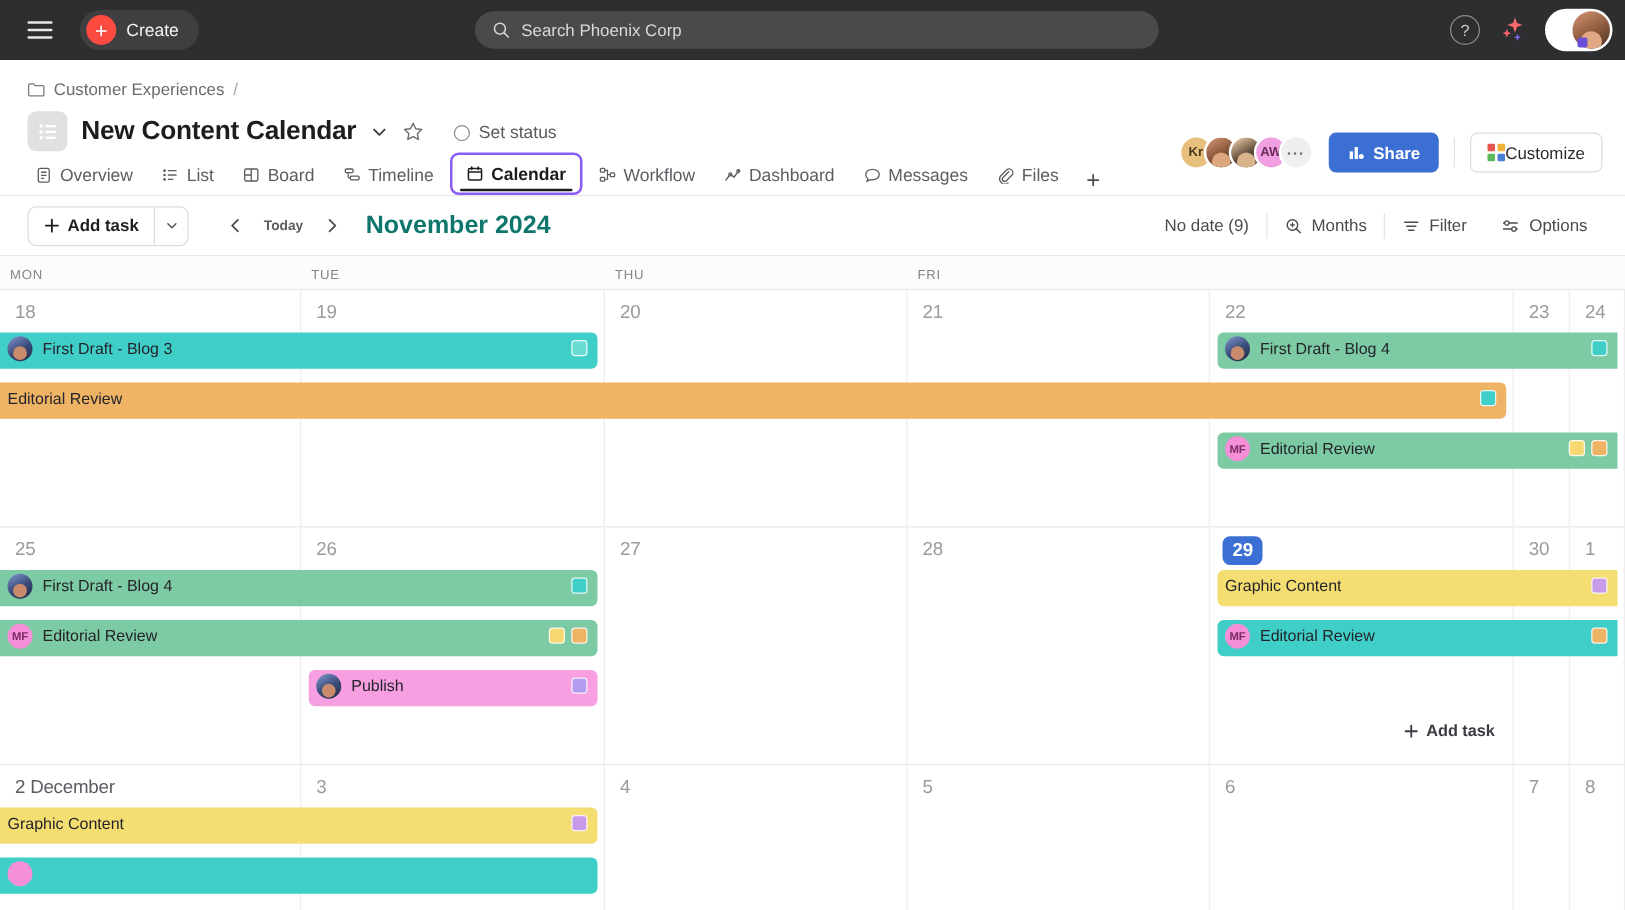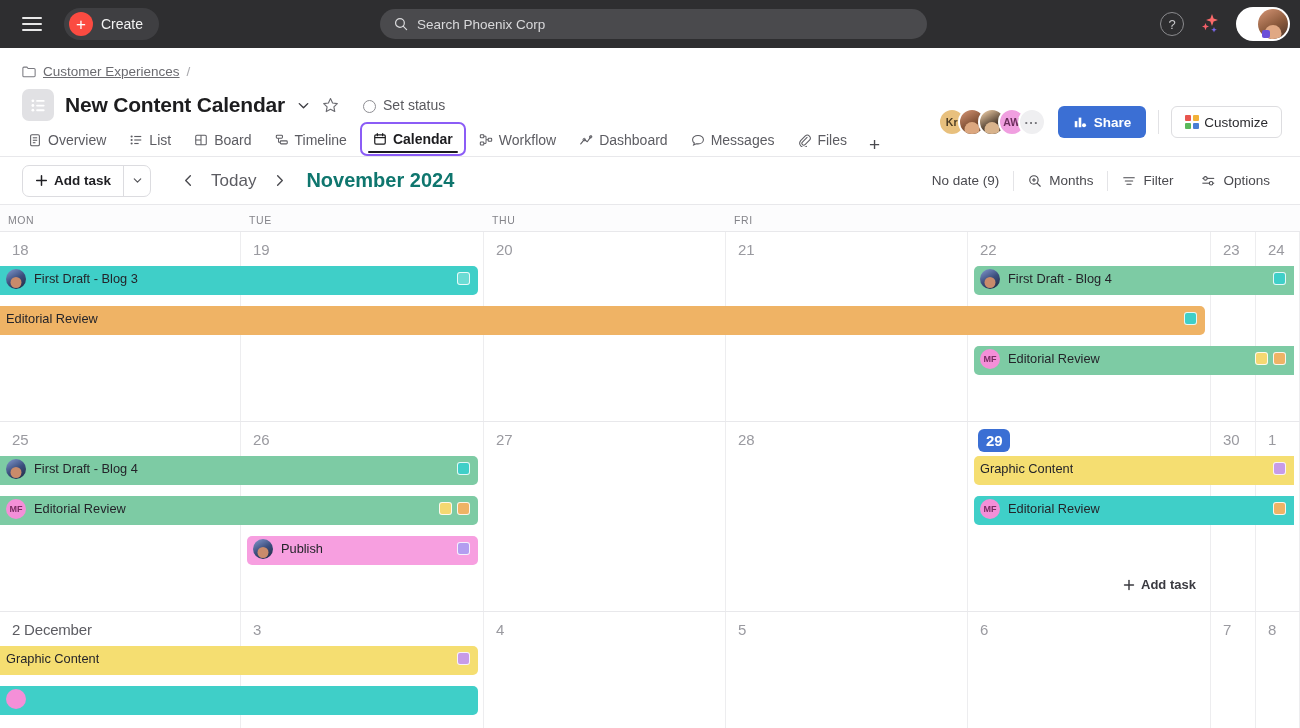--- a/index.html
+++ b/index.html
@@ -74,21 +74,21 @@
     position: absolute; right: 20px; bottom: 3px;
     width: 8px; height: 8px; border-radius: 2px; background: #6B4FD8;
   }
 
   
   .header { background: #fff; position: relative; }
   .breadcrumb {
     display: flex; align-items: center; gap: 7px;
     padding: 16px 0 0 22px; font-size: 13.5px; color: #6B6B70;
   }
-  .breadcrumb .crumb { cursor: pointer; text-decoration: underline; }
+  .breadcrumb .crumb { cursor: pointer; }
   .breadcrumb .sep { color: #A8A8AC; }
   .title-row {
     display: flex; align-items: center; gap: 11px;
     padding: 10px 0 0 22px;
   }
   .proj-icon {
     width: 32px; height: 32px; border-radius: 7px; background: #E1E1E4;
     display: flex; align-items: center; justify-content: center;
   }
   .proj-title { font-size: 21px; font-weight: 700; color: #1D1D1F; letter-spacing: -0.2px; }
@@ -127,21 +127,21 @@
   }
   .av-photo2::after { background:#D8B38C; }
   .share-btn {
     display: flex; align-items: center; gap: 7px;
     height: 32px; padding: 0 15px; border-radius: 6px;
     background: #3B6FD4; color: #fff; font-size: 13.5px; font-weight: 600;
     cursor: pointer;
   }
   .vdiv { width: 1px; height: 24px; background: #E2E2E5; }
   .customize-btn {
-    display: flex; align-items: center; gap: 5px;
+    display: flex; align-items: center; gap: 0;
     height: 32px; padding: 4px 13px; border-radius: 6px;
     border: 1px solid #DDDDE0; background: #fff;
     font-size: 13.5px; color: #2A2A2E; font-weight: 500; cursor: pointer;
   }
   .cz-grid { display: grid; grid-template-columns: 6px 6px; grid-gap: 2px; }
   .cz-grid i { width: 6px; height: 6px; border-radius: 1px; display:block; }
 
   
   .tabs {
     display: flex; align-items: flex-end; gap: 3px;
@@ -183,21 +183,21 @@
   }
   .addtask-caret {
     width: 27px; display: flex; align-items: center; justify-content: center;
     border-left: 1px solid #DCDCE0; color: #55555A;
   }
   .nav-group { display: flex; align-items: center; gap: 2px; margin-left: 24px; }
   .nav-arrow {
     width: 26px; height: 26px; display: flex; align-items: center; justify-content: center;
     color: #4A4A4F; cursor: pointer; border-radius: 5px;
   }
-  .today-btn { font-size: 17px; color: #5C5C62; padding: 0 8px; cursor: pointer; }
+  .today-btn { font-size: 11px; color: #5C5C62; padding: 0 8px; cursor: pointer; font-weight: bold; }
   .month-label {
     margin-left: 14px; font-size: 20px; font-weight: 700; color: #0f766e;
   }
   .toolbar-right {
     position: absolute; right: 16px; display: flex; align-items: center; gap: 0;
   }
   .tb-item {
     display: flex; align-items: center; gap: 7px;
     padding: 0 14px; height: 30px; font-size: 13.5px; color: #4A4A4F;
     cursor: pointer;

